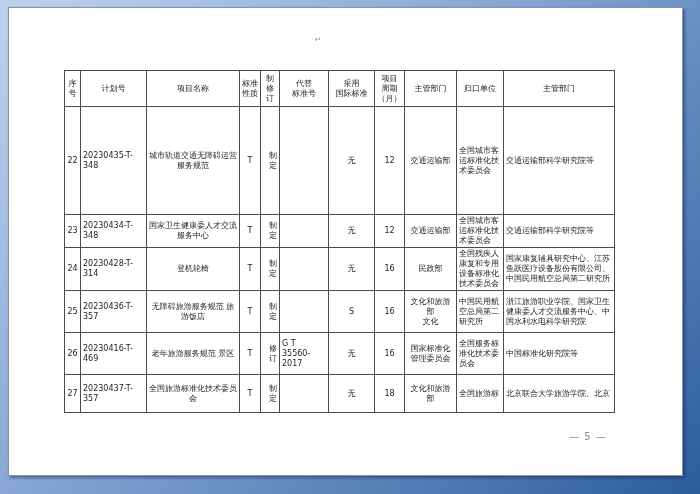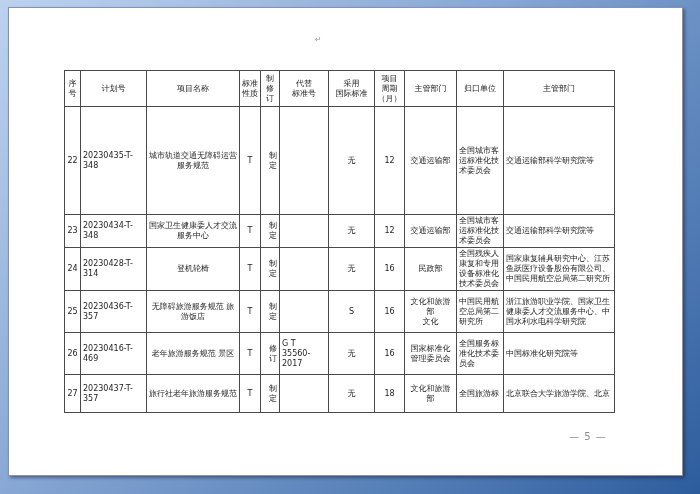--- a/index.html
+++ b/index.html
@@ -165,21 +165,21 @@
 35560-2017</td>
           <td class="c-intl">无</td>
           <td class="c-period">16</td>
           <td class="c-dept">国家标准化管理委员会</td>
           <td class="c-org">全国服务标准化技术委员会</td>
           <td class="c-drafters">中国标准化研究院等</td>
         </tr>
         <tr>
           <td class="c-seq">27</td>
           <td class="c-plan">20230437-T-357</td>
-          <td class="c-name">旅行社老年旅游服务规范</td>
+          <td class="c-name">全国旅游标准化技术委员会</td>
           <td class="c-nature">T</td>
           <td class="c-type">制定</td>
           <td class="c-replaced"></td>
           <td class="c-intl">无</td>
           <td class="c-period">18</td>
           <td class="c-dept">文化和旅游部</td>
           <td class="c-org">全国旅游标</td>
           <td class="c-drafters">北京联合大学旅游学院、北京</td>
         </tr>
       </tbody>

